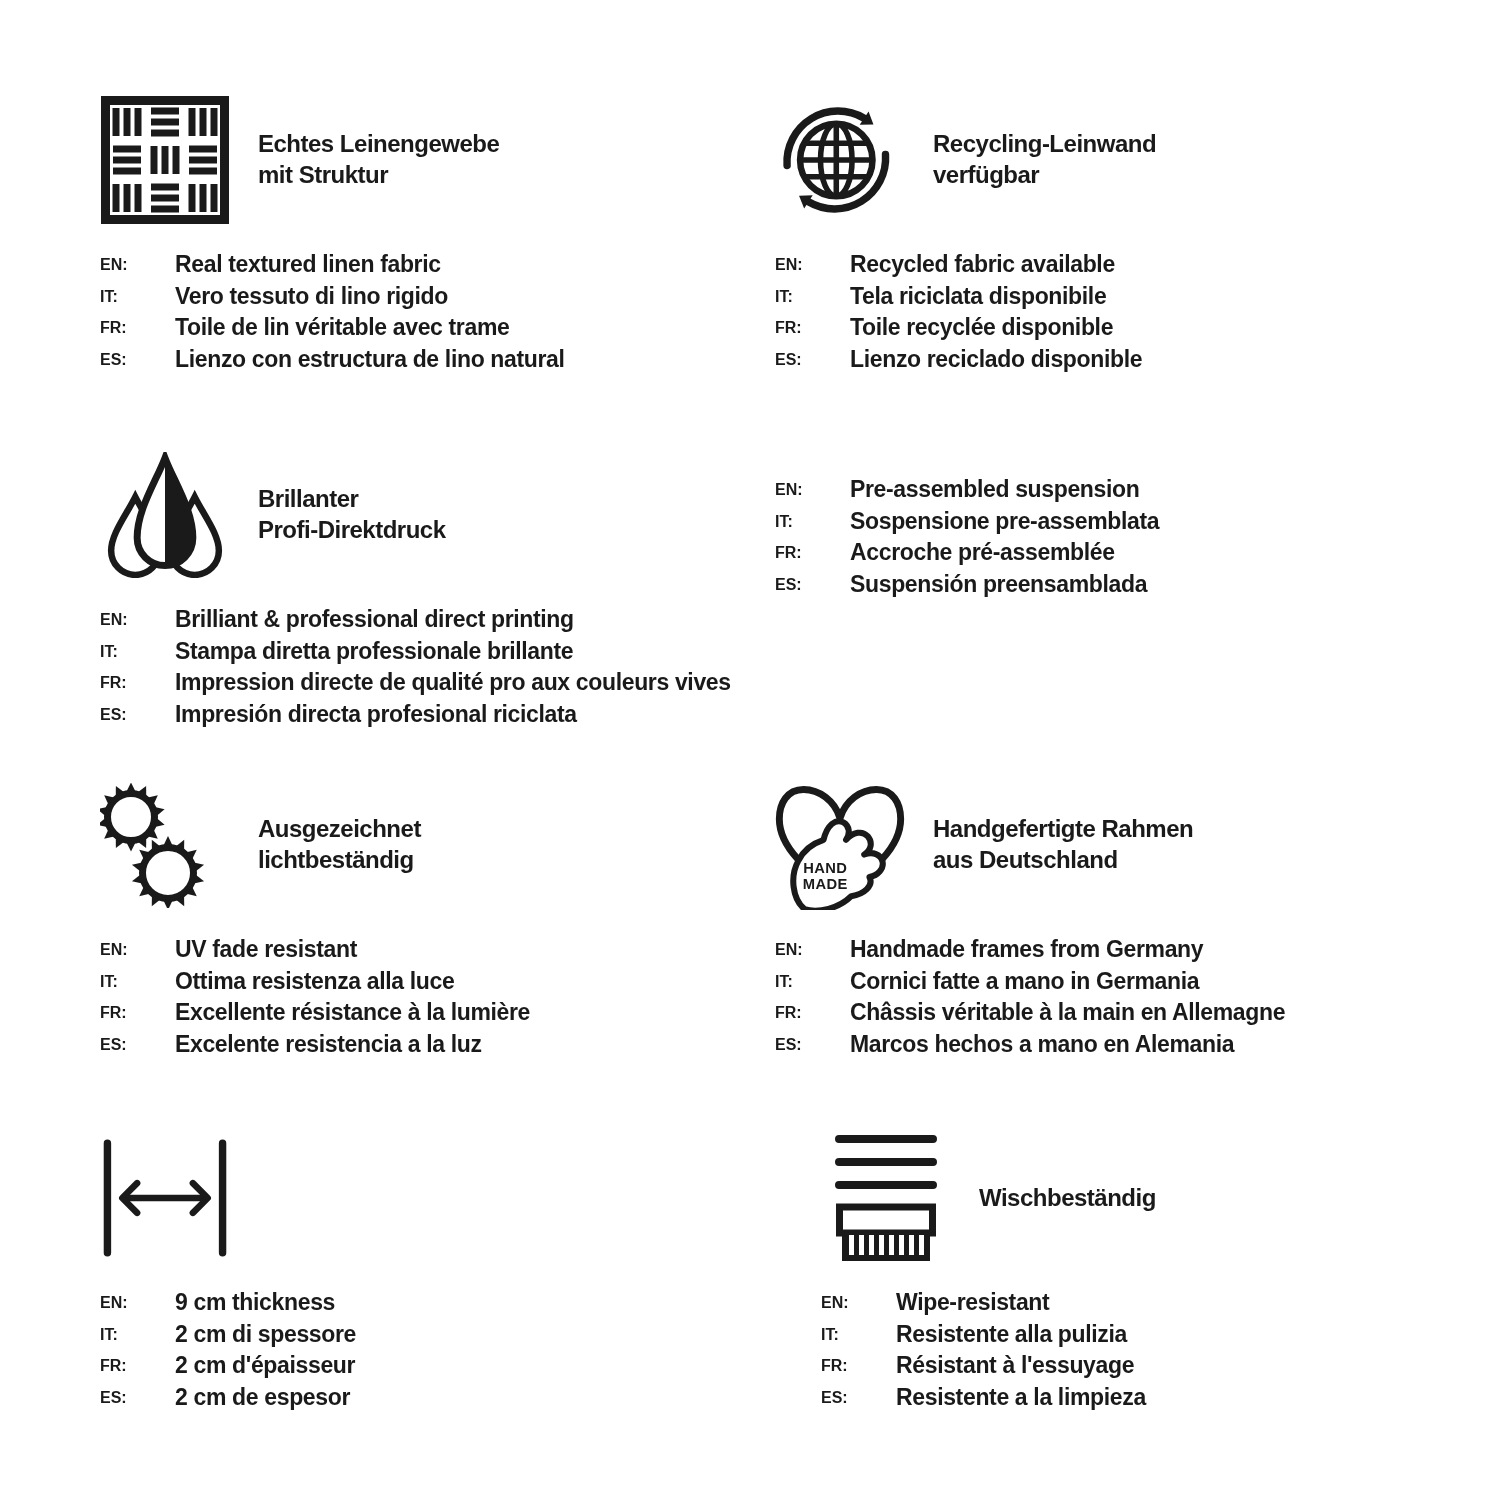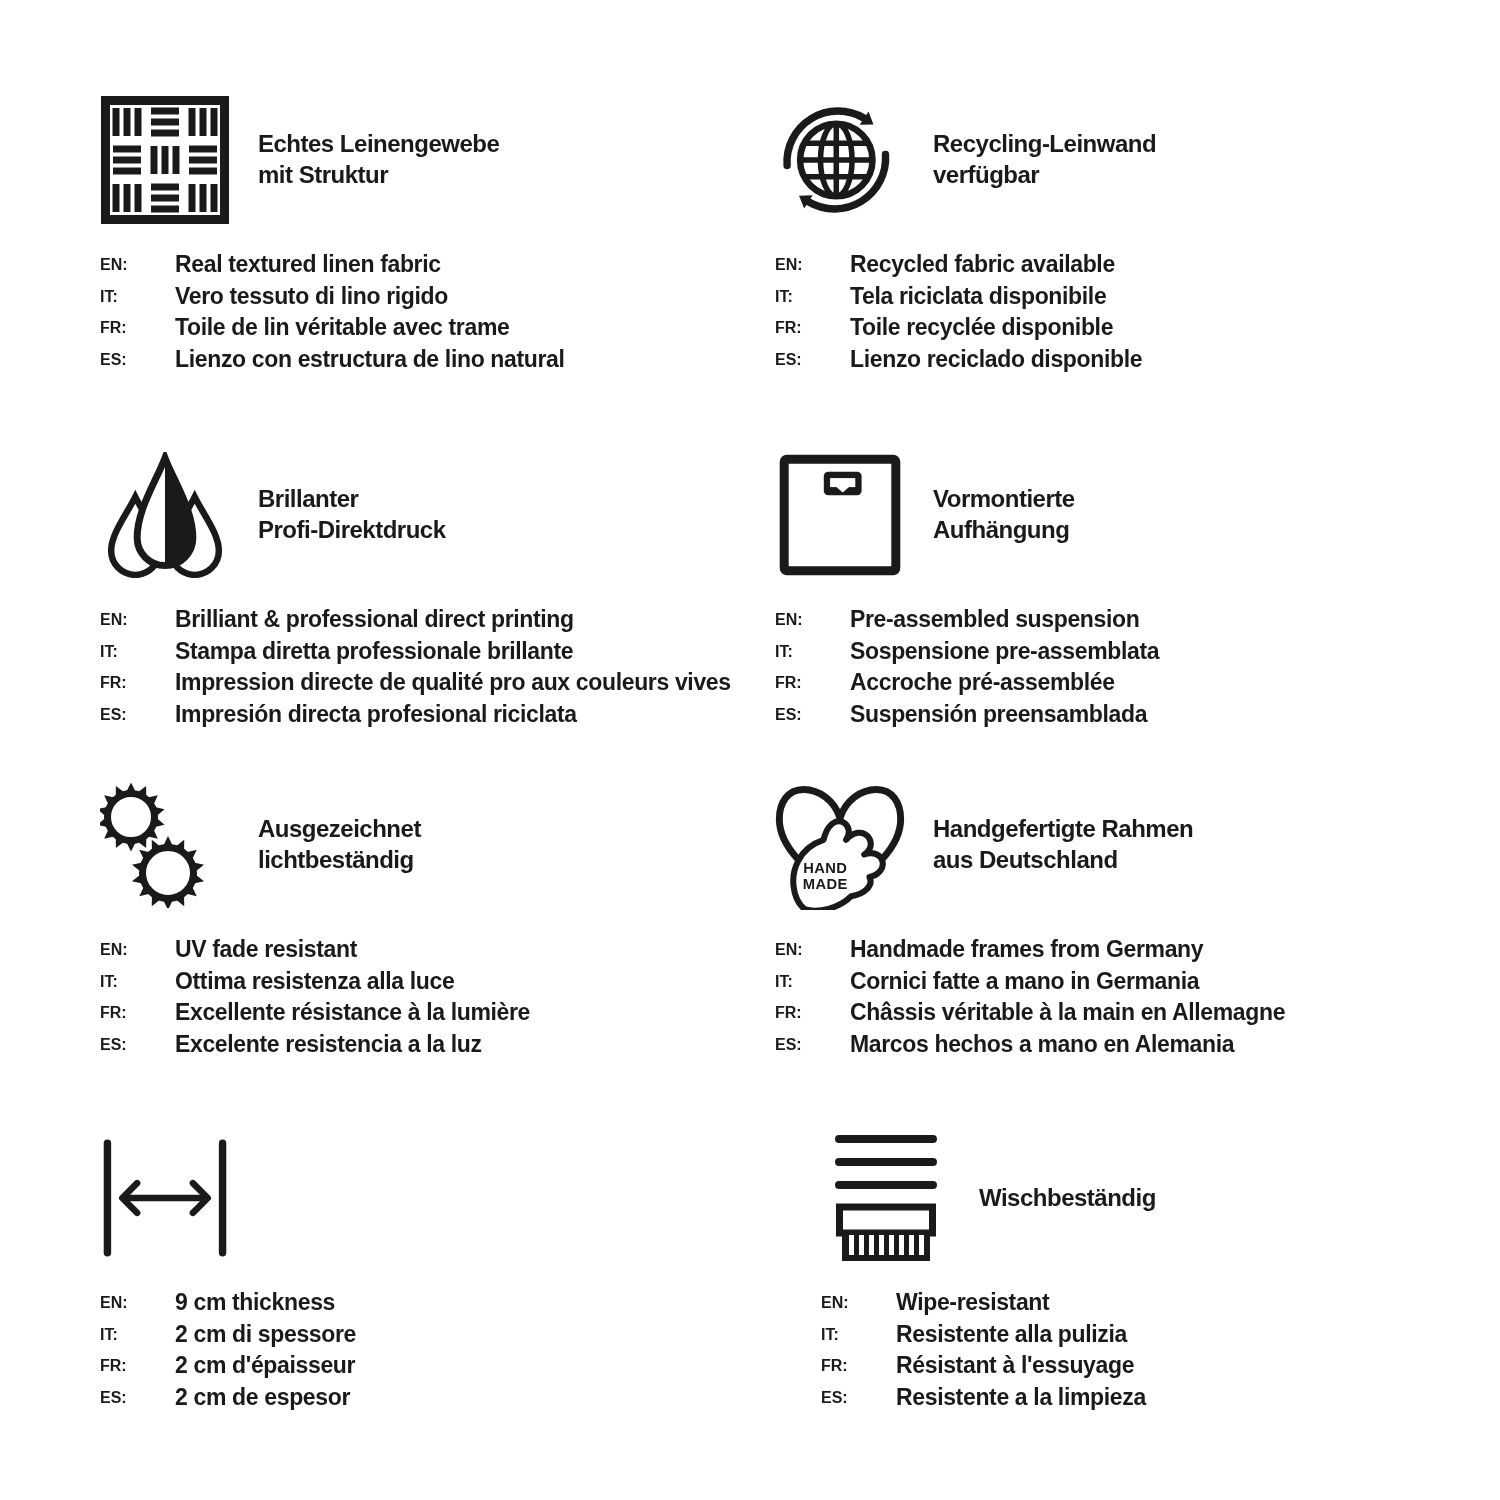--- a/index.html
+++ b/index.html
@@ -126,32 +126,20 @@
           <span class="lang-text">Impression directe de qualité pro aux couleurs vives</span>
         </div>
       <div class="lang-row">
           <span class="lang-label">ES:</span>
           <span class="lang-text">Impresión directa profesional riciclata</span>
         </div>
     </div>
   </div>
 
   <div class="feature" style="left:775px;top:450px;">
-    <div class="feature-head">
-      <div class="icon-box">
-        <svg width="126" height="126" viewBox="0 0 140 140">
-          <rect x="8" y="8" width="124" height="124" rx="3" fill="#fff" stroke="#1a1a1a" stroke-width="10"></rect>
-          <rect x="52" y="22" width="42" height="26" rx="5" class="fillb"></rect>
-          <rect x="59" y="29" width="28" height="10" class="fillw"></rect>
-          <polygon class="fillw" points="66,39 80,39 73,45"></polygon>
-        </svg>
-      </div>
-      <h2 class="title">Vormontierte
-Aufhängung</h2>
-    </div>
     <div class="langs">
       <div class="lang-row">
           <span class="lang-label">EN:</span>
           <span class="lang-text">Pre-assembled suspension</span>
         </div>
       <div class="lang-row">
           <span class="lang-label">IT:</span>
           <span class="lang-text">Sospensione pre-assemblata</span>
         </div>
       <div class="lang-row">

